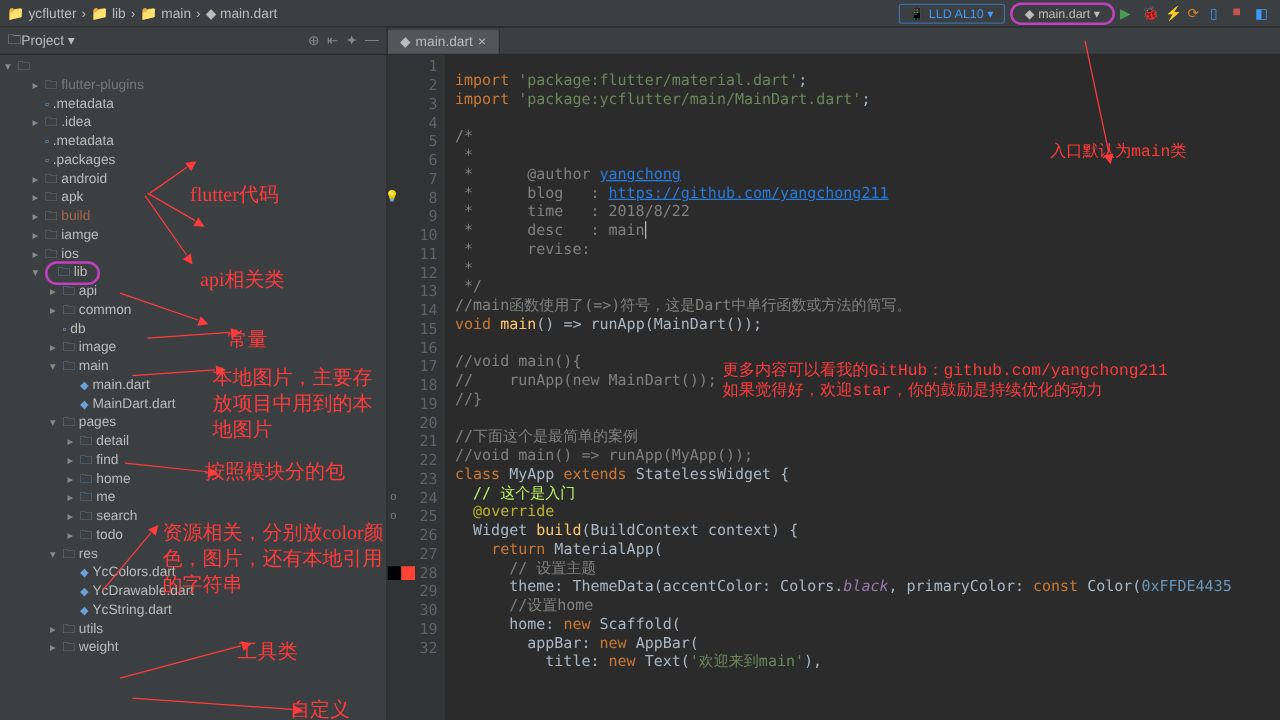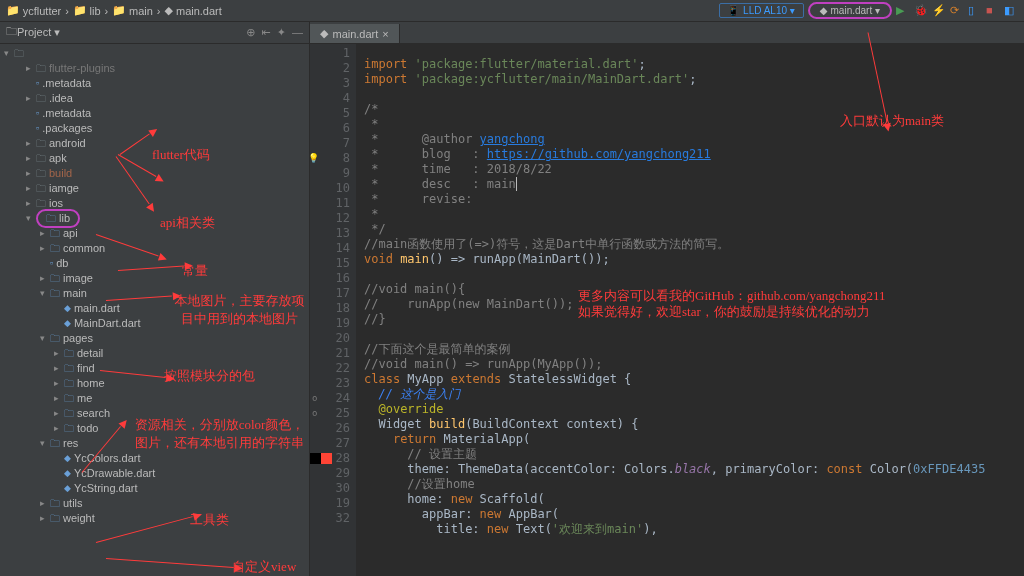--- a/index.html
+++ b/index.html
@@ -62,21 +62,21 @@
 .arrow { width: 10px; display: inline-block; color: #888; font-size: 9px; }
 .folder-icon { color: #87939a; font-size: 10px; margin-right: 3px; }
 .folder-icon.blue { color: #6aa0d8; }
 .file-icon { color: #6aa0d8; font-size: 9px; margin-right: 3px; }
 .tree-row .label { color: #bbbbbb; }
 .tree-row.build .label { color: #a3654a; }
 .tree-row.dim .label { color: #777; }
 .lib-circle { border: 2px solid #c040c0; border-radius: 14px; padding: 0 8px; display: inline-flex; align-items: center; }
 
 
-.ann { position: absolute; color: #ff3b3b; font-size: 13px; font-family: "SimSun", serif; pointer-events: none; text-align: center; }
+.ann { position: absolute; color: #ff3b3b; font-size: 16px; font-family: "SimSun", serif; pointer-events: none; }
 .ann-line { position: absolute; border-top: 1.5px solid #ff3b3b; pointer-events: none; transform-origin: left center; }
 .ann-line::after { content: ""; position: absolute; right: -1px; top: -4px; border: 4px solid transparent; border-right: 8px solid #ff3b3b; transform: translateX(100%) rotate(180deg); }
 
 .editor-area { flex: 1; background: #2b2b2b; display: flex; flex-direction: column; overflow: hidden; }
 .tab-bar {
   height: 22px; background: #3c3f41;
   display: flex; align-items: flex-end;
   border-bottom: 1px solid #2b2b2b;
 }
 .tab {
@@ -93,30 +93,30 @@
 .gutter .bulb::before { content: "💡"; position: absolute; left: -2px; font-size: 9px; }
 .gutter .over::before { content: "o"; position: absolute; left: 2px; color: #777; font-size: 9px; }
 .gutter .swatch { position: absolute; left: 0; top: 2px; width: 22px; height: 11px; display: flex; }
 .gutter .sw1 { width: 11px; height: 11px; background: #000; }
 .gutter .sw2 { width: 11px; height: 11px; background: #ff4435; }
 .code { flex: 1; padding: 13px 0 0 8px; white-space: pre; }
 .code div { height: 15px; }
 .kw { color: #cc7832; }
 .str { color: #6a8759; }
 .cmt { color: #808080; }
-.cmt-i { color: #3b82f6; font-style: italic; }
+.cmt-i { color: #bef264; }
 .fn { color: #ffc66d; }
 .num { color: #6897bb; }
 .id { color: #9876aa; }
 .meta { color: #bbb529; }
 .link { color: #287bde; text-decoration: underline; }
 .cursor { border-right: 1px solid #bbb; }
 
 
-.ed-ann { position: absolute; color: #ff3b3b; font-size: 13px; font-family: Liberation Serif, serif; pointer-events: none; }
+.ed-ann { position: absolute; color: #ff3b3b; font-size: 13px; font-family: Liberation Mono, monospace; pointer-events: none; }
 </style>
 </head>
 <body>
 
 <div class="top-bar">
   <div class="breadcrumb">
     <span class="bc-item">📁 <span>ycflutter</span></span> ›
     <span class="bc-item">📁 <span>lib</span></span> ›
     <span class="bc-item">📁 <span>main</span></span> ›
     <span class="bc-item">◆ <span>main.dart</span></span>

